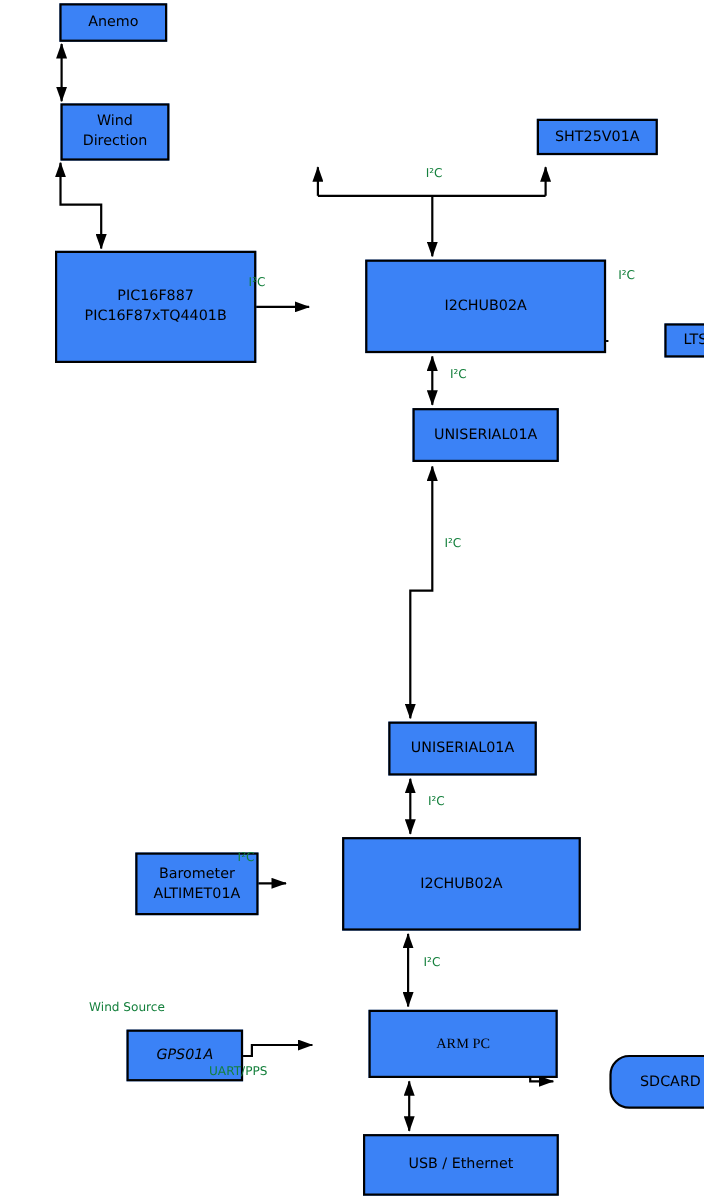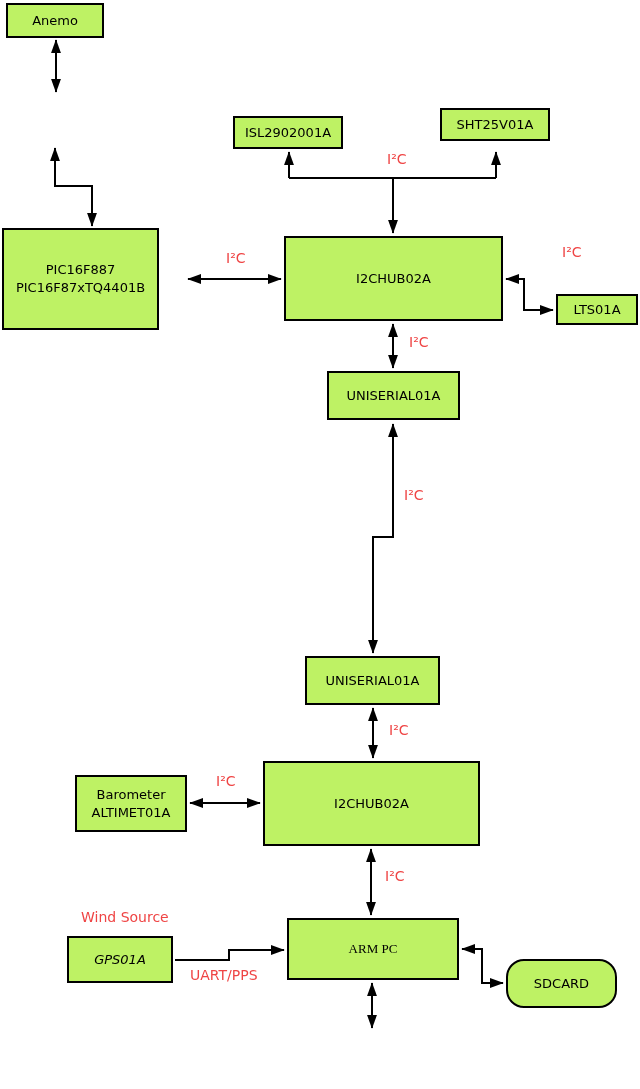--- a/index.html
+++ b/index.html
@@ -17,36 +17,37 @@
   }
   #wires {
     position: absolute;
     left: 0; top: 0;
     width: 640px;
     height: 1089px;
   }
   .node {
     position: absolute;
     box-sizing: border-box;
-    background: #bef264;
+    background: #3b82f6;
     border: 2px solid #000000;
     display: flex;
     flex-direction: column;
     align-items: center;
     justify-content: center;
     font-size: 13px;
     line-height: 1.35;
     color: #000000;
     text-align: center;
     white-space: nowrap;
+    margin-left: 48px;
   }
   .elabel {
     position: absolute;
-    font-size: 14px;
-    color: #ef4444;
+    font-size: 11px;
+    color: #15803d;
     white-space: nowrap;
   }
   polyline, line {
     fill: none;
     stroke: #000000;
     stroke-width: 2;
   }
 </style>
 </head>
 <body>
@@ -87,29 +88,30 @@
 
     <polyline points="462,949 482,949 482,983 503,983" marker-start="url(#ah)" marker-end="url(#ah)"></polyline>
 
     <line x1="372" y1="983" x2="372" y2="1028" marker-start="url(#ah)" marker-end="url(#ah)"></line>
   </svg>
 
   <div class="node" style="left:6px; top:3px; width:98px; height:35px;">
     <span>Anemo</span>
   </div>
 
+  <div class="node" style="left:7px; top:94px; width:99px; height:52px;">
+    <span>Wind</span>
+    <span>Direction</span>
+  </div>
 
-  <div class="node" style="left:2px; top:228px; width:157px; height:102px;">
+  <div class="node" style="left:2px; top:228px; width:183px; height:102px;">
     <span>PIC16F887</span>
     <span>PIC16F87xTQ4401B</span>
   </div>
 
-  <div class="node" style="left:233px; top:116px; width:110px; height:33px;">
-    <span>ISL2902001A</span>
-  </div>
 
   <div class="node" style="left:440px; top:108px; width:110px; height:33px;">
     <span>SHT25V01A</span>
   </div>
 
   <div class="node" style="left:284px; top:236px; width:219px; height:85px;">
     <span>I2CHUB02A</span>
   </div>
 
   <div class="node" style="left:556px; top:294px; width:82px; height:31px;">
@@ -138,20 +140,23 @@
   </div>
 
   <div class="node" style="left:287px; top:918px; width:172px; height:62px;font-family:Liberation Serif, serif;">
     <span>ARM PC</span>
   </div>
 
   <div class="node" style="left:506px; top:959px; width:111px; height:49px;border-radius:18px;">
     <span>SDCARD</span>
   </div>
 
+  <div class="node" style="left:282px; top:1031px; width:178px; height:56px;">
+    <span>USB / Ethernet</span>
+  </div>
 
   <div class="elabel" style="left:387px; top:151px;">I²C</div>
 
   <div class="elabel" style="left:226px; top:250px;">I²C</div>
 
   <div class="elabel" style="left:562px; top:244px;">I²C</div>
 
   <div class="elabel" style="left:409px; top:334px;">I²C</div>
 
   <div class="elabel" style="left:404px; top:487px;">I²C</div>

